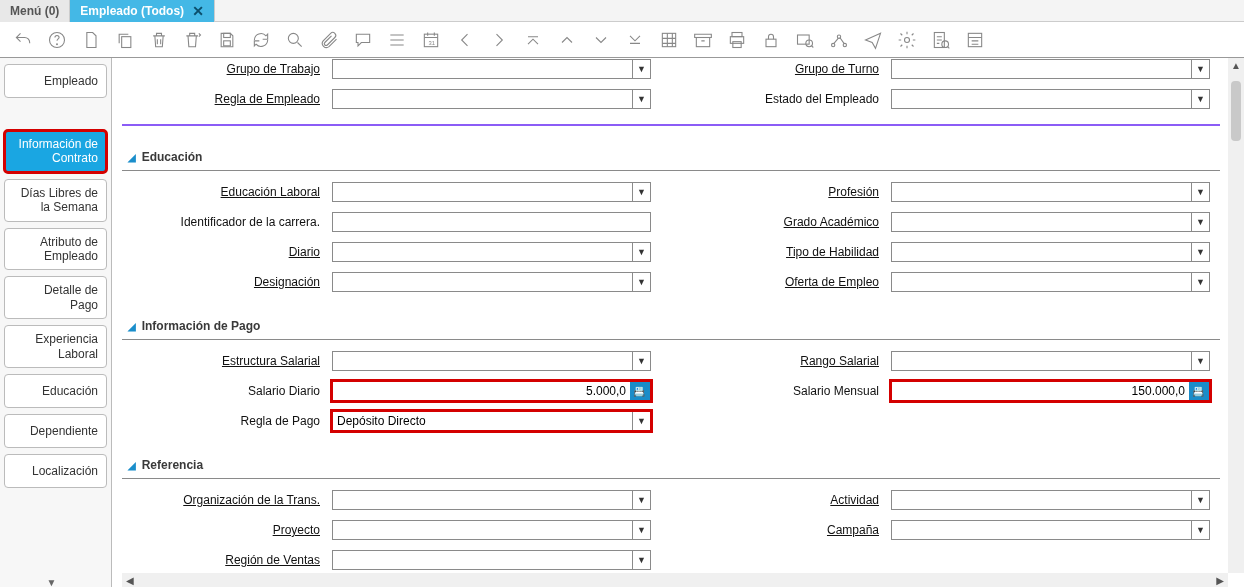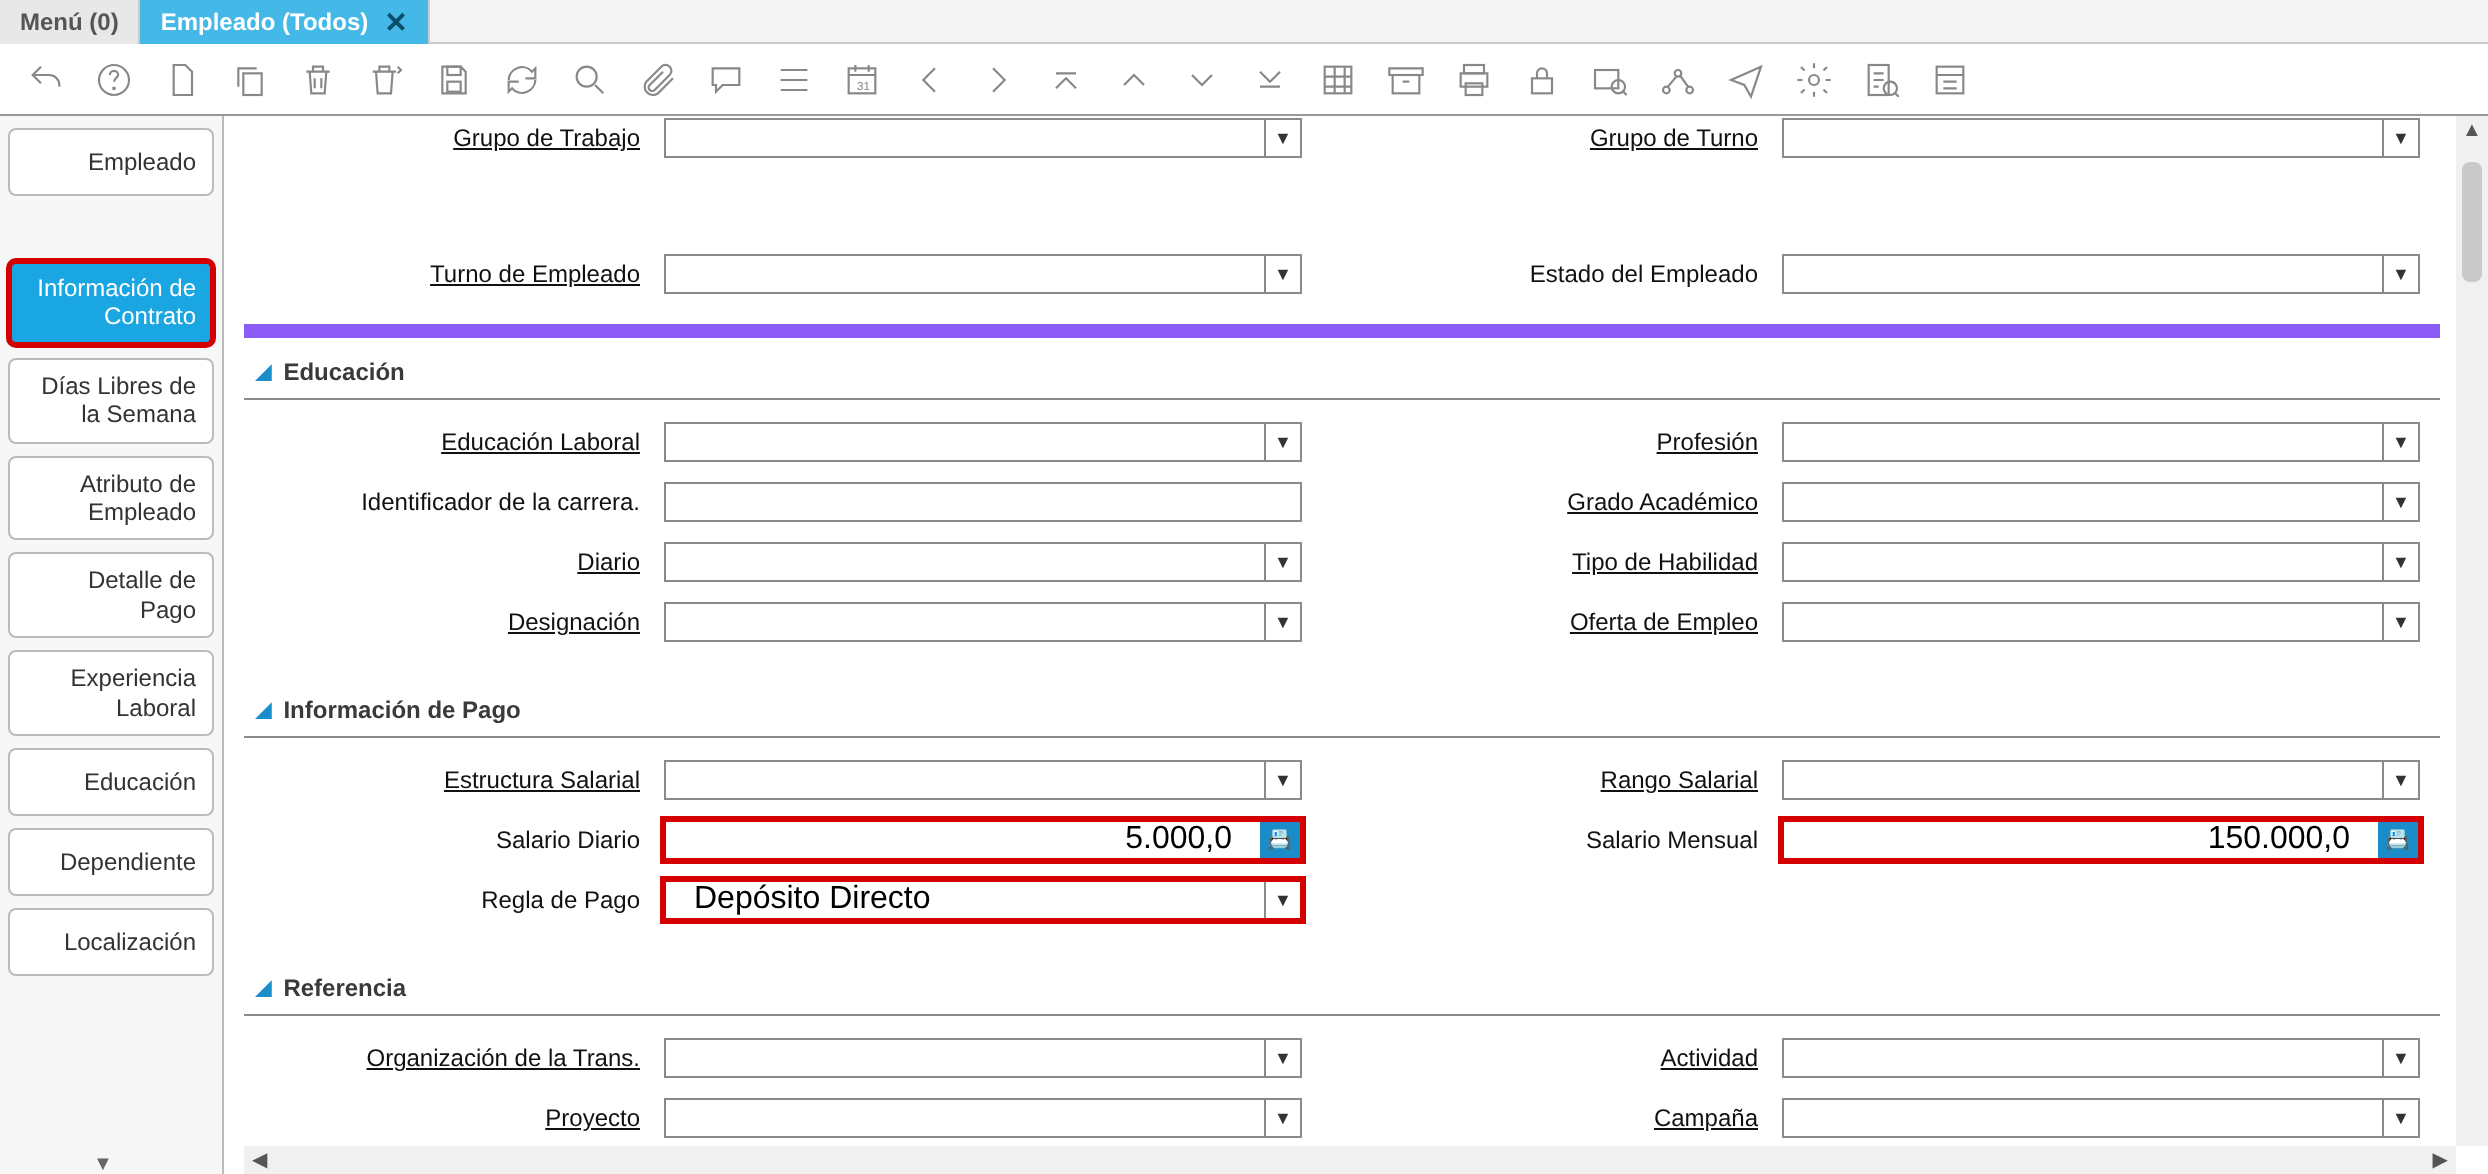--- a/index.html
+++ b/index.html
@@ -39,26 +39,26 @@
 
 .section { margin-top: 6px; }
 .section-header { display: flex; align-items: center; gap: 6px; font-weight: 600; color: #3a3a3a; padding: 4px 0 6px 6px; border-bottom: 1px solid #8a8a8a; margin-bottom: 10px;}
 .section-header .tri { color: #1a8ecb; font-size: 10px; }
 
 .grid2 { display: grid; grid-template-columns: 1fr 1fr; column-gap: 60px; padding: 0 10px 8px 30px;}
 .row { display: flex; align-items: center; margin-bottom: 8px; height: 22px;}
 .label { width: 180px; text-align: right; padding-right: 12px; text-decoration: underline; color: #111; font-size: 12px;}
 .label.plain { text-decoration: none; }
 .control { flex: 1; height: 20px; display: flex; border: 1px solid #8a8a8a; background: #fff; }
-.control input { flex: 1; border: none; outline: none; font-size: 16px; padding: 0 14px; }
+.control input { flex: 1; border: none; outline: none; font-size: 12px; padding: 0 4px; }
 .control .dd { width: 18px; border-left: 1px solid #8a8a8a; display:flex;align-items:center;justify-content:center;color:#333;font-size:9px;}
 .control .calc { width: 20px; background: #1a8cc8; color:#fff; display:flex;align-items:center;justify-content:center;font-size:10px;}
 .control.red { outline: 3px solid #d40000; outline-offset: -1px; }
 
-.templabels-row-top { border-bottom: 7px solid #8b5cf6; margin-bottom: 6px; padding-bottom: 4px; gap: 38px;}
+.templabels-row-top { border-bottom: 2px solid #8b5cf6; margin-bottom: 20px; padding-bottom: 4px;}
 .logo-header { display:flex;align-items:center; gap:6px; font-weight:600; color:#3a3a3a; padding:6px 0 6px 12px; border-top: 1px solid #8a8a8a; margin-top:8px;}
 
 
 .cutoff { display:grid; grid-template-columns:1fr 1fr; column-gap:60px; padding:0 10px 6px 30px;}
 </style>
 </head>
 <body>
 
 <div class="tabbar">
   <div class="tab inactive">
@@ -290,21 +290,21 @@
             </div>
           </div>
         <div class="row">
             <div class="label">Grupo de Turno</div>
             <div class="control">
               <input style="">
               <span class="dd">▼</span>
             </div>
           </div>
         <div class="row">
-            <div class="label">Turno de Empleado</div>
+            <div class="label">Regla de Empleado</div>
             <div class="control">
               <input style="">
               <span class="dd">▼</span>
             </div>
           </div>
         <div class="row">
             <div class="label plain">Estado del Empleado</div>
             <div class="control">
               <input style="">
               <span class="dd">▼</span>

